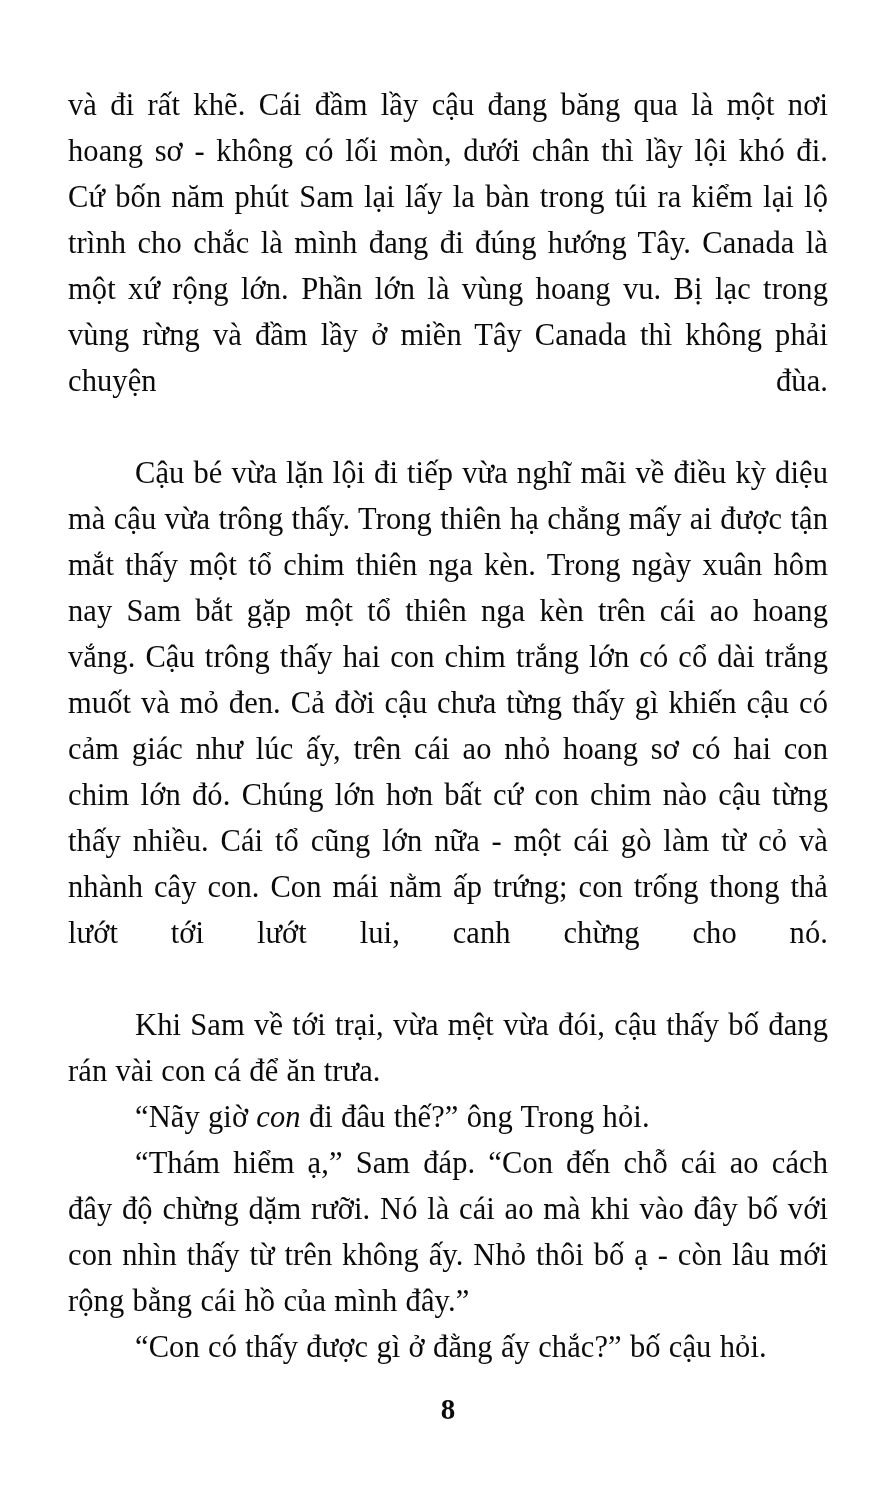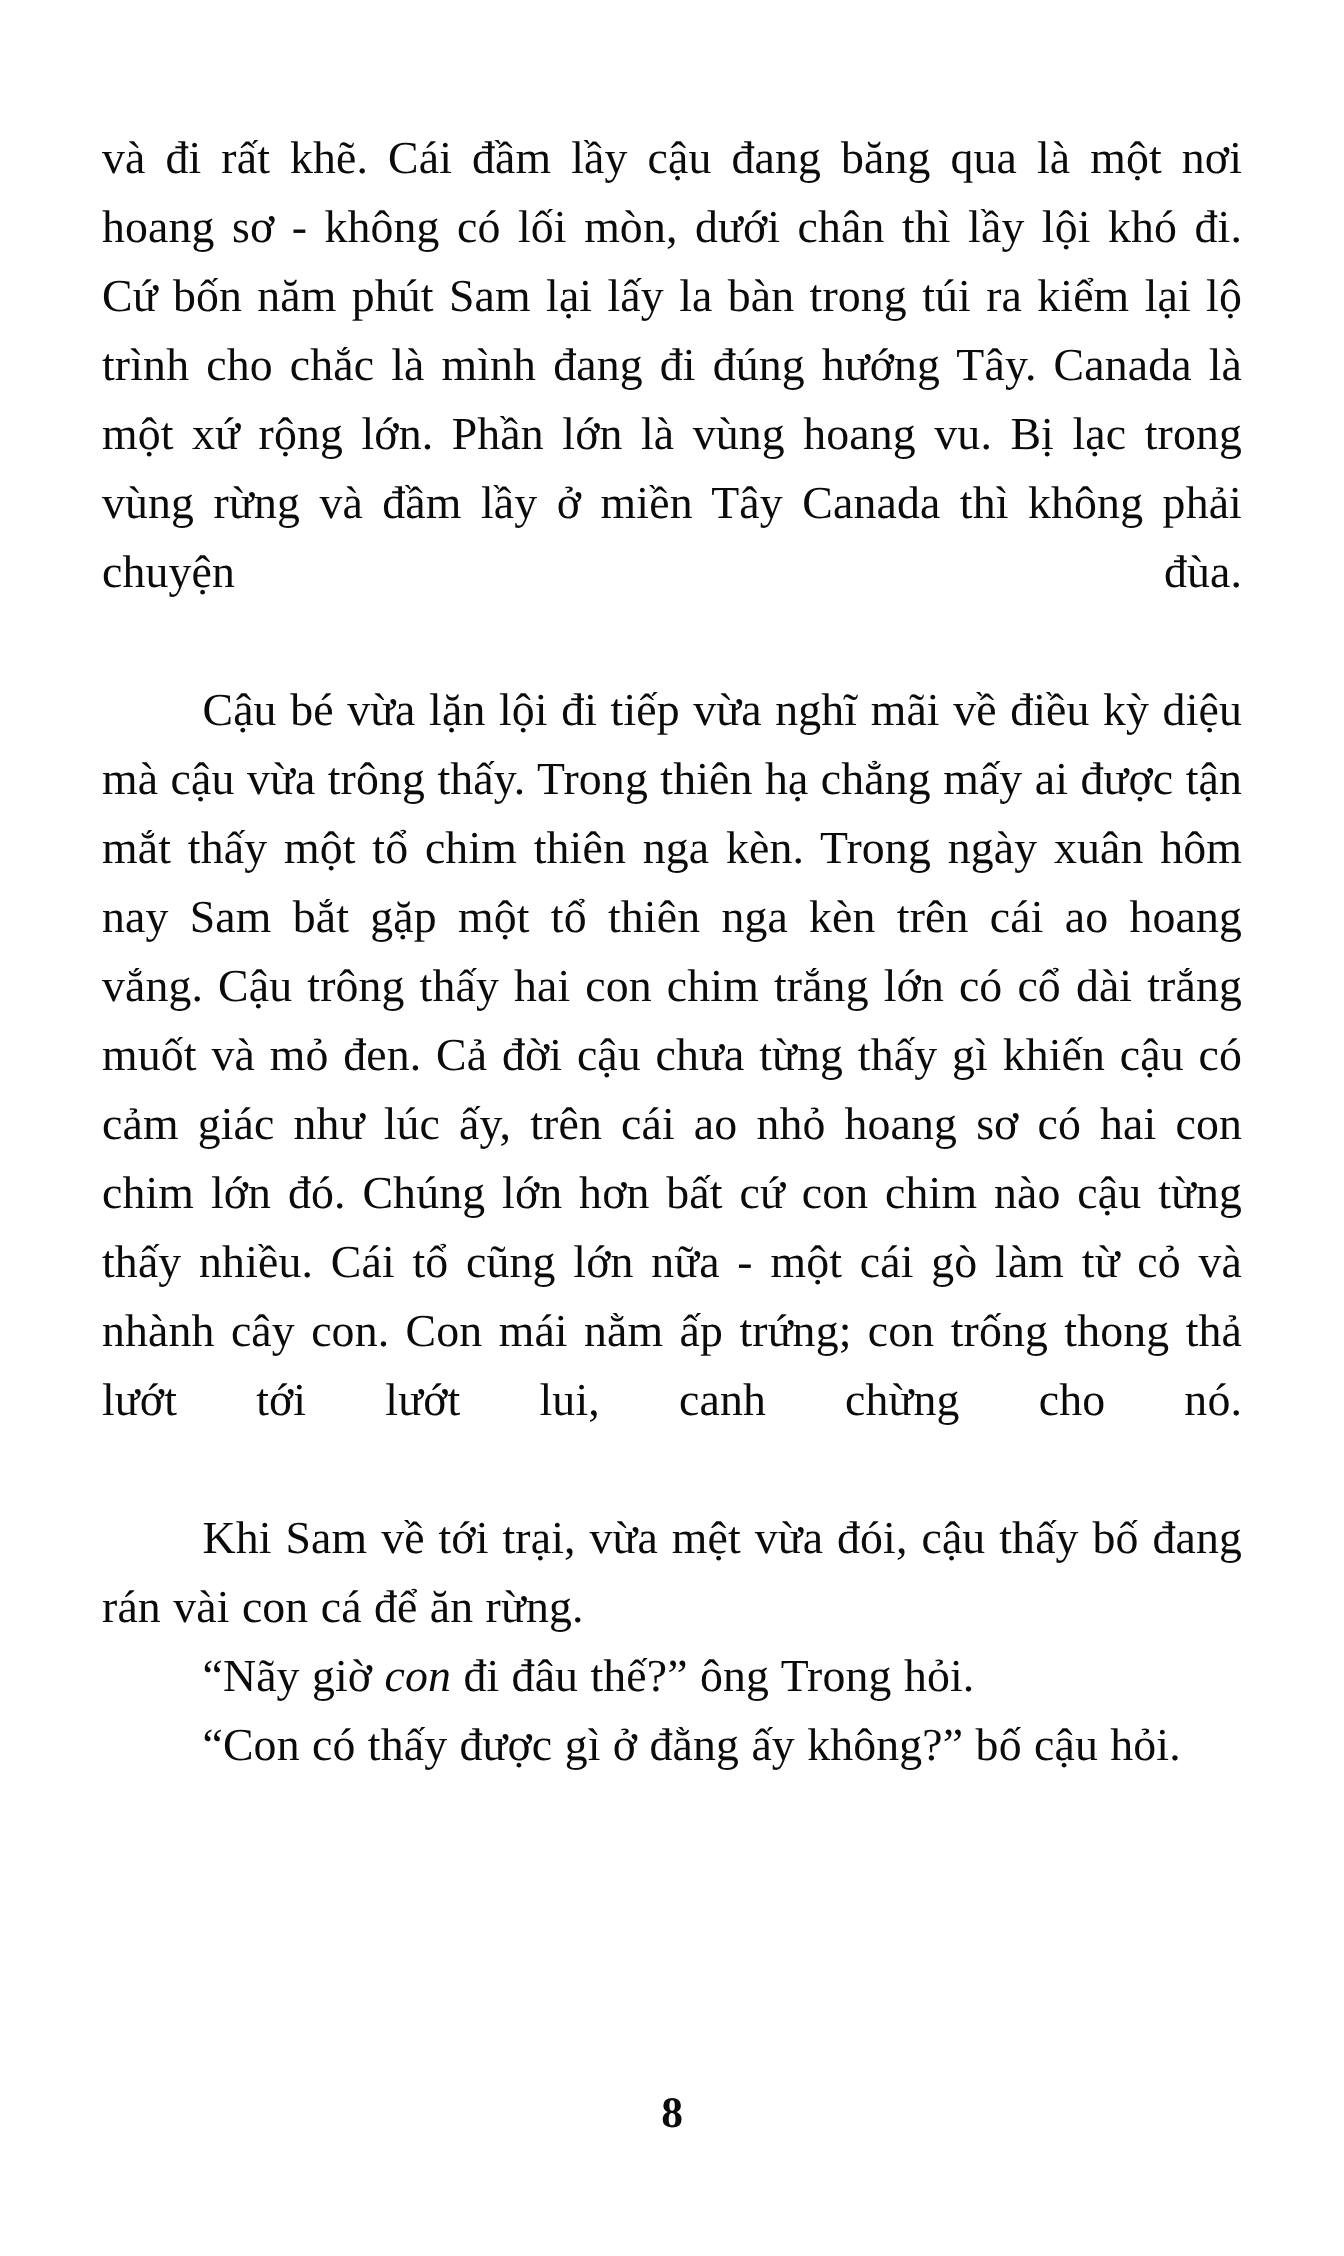--- a/index.html
+++ b/index.html
@@ -80,24 +80,25 @@
 <body>
 
 <div class="page">
 
   <div class="text-block">
 
     <p class="para">và đi rất khẽ. Cái đầm lầy cậu đang băng qua là một nơi hoang sơ - không có lối mòn, dưới chân thì lầy lội khó đi. Cứ bốn năm phút Sam lại lấy la bàn trong túi ra kiểm lại lộ trình cho chắc là mình đang đi đúng hướng Tây. Canada là một xứ rộng lớn. Phần lớn là vùng hoang vu. Bị lạc trong vùng rừng và đầm lầy ở miền Tây Canada thì không phải chuyện đùa.</p>
 
     <p class="para indent">Cậu bé vừa lặn lội đi tiếp vừa nghĩ mãi về điều kỳ diệu mà cậu vừa trông thấy. Trong thiên hạ chẳng mấy ai được tận mắt thấy một tổ chim thiên nga kèn. Trong ngày xuân hôm nay Sam bắt gặp một tổ thiên nga kèn trên cái ao hoang vắng. Cậu trông thấy hai con chim trắng lớn có cổ dài trắng muốt và mỏ đen. Cả đời cậu chưa từng thấy gì khiến cậu có cảm giác như lúc ấy, trên cái ao nhỏ hoang sơ có hai con chim lớn đó. Chúng lớn hơn bất cứ con chim nào cậu từng thấy nhiều. Cái tổ cũng lớn nữa - một cái gò làm từ cỏ và nhành cây con. Con mái nằm ấp trứng; con trống thong thả lướt tới lướt lui, canh chừng cho nó.</p>
 
-    <p class="para indent no-stretch">Khi Sam về tới trại, vừa mệt vừa đói, cậu thấy bố đang rán vài con cá để ăn rừng.</p>
+    <p class="para indent no-stretch">Khi Sam về tới trại, vừa mệt vừa đói, cậu thấy bố đang rán vài con cá để ăn trưa.</p>
 
     <p class="para indent no-stretch"><span>“Nãy giờ </span><span class="ital">con</span><span> đi đâu thế?” ông Trong hỏi.</span></p>
 
+    <p class="para indent no-stretch">“Thám hiểm ạ,” Sam đáp. “Con đến chỗ cái ao cách đây độ chừng dặm rưỡi. Nó là cái ao mà khi vào đây bố với con nhìn thấy từ trên không ấy. Nhỏ thôi bố ạ - còn lâu mới rộng bằng cái hồ của mình đây.”</p>
 
-    <p class="para indent no-stretch">“Con có thấy được gì ở đằng ấy không?” bố cậu hỏi.</p>
+    <p class="para indent no-stretch">“Con có thấy được gì ở đằng ấy chắc?” bố cậu hỏi.</p>
 
   </div>
 
   <div class="page-number">8</div>
 
 </div>
 
 </body></html>

